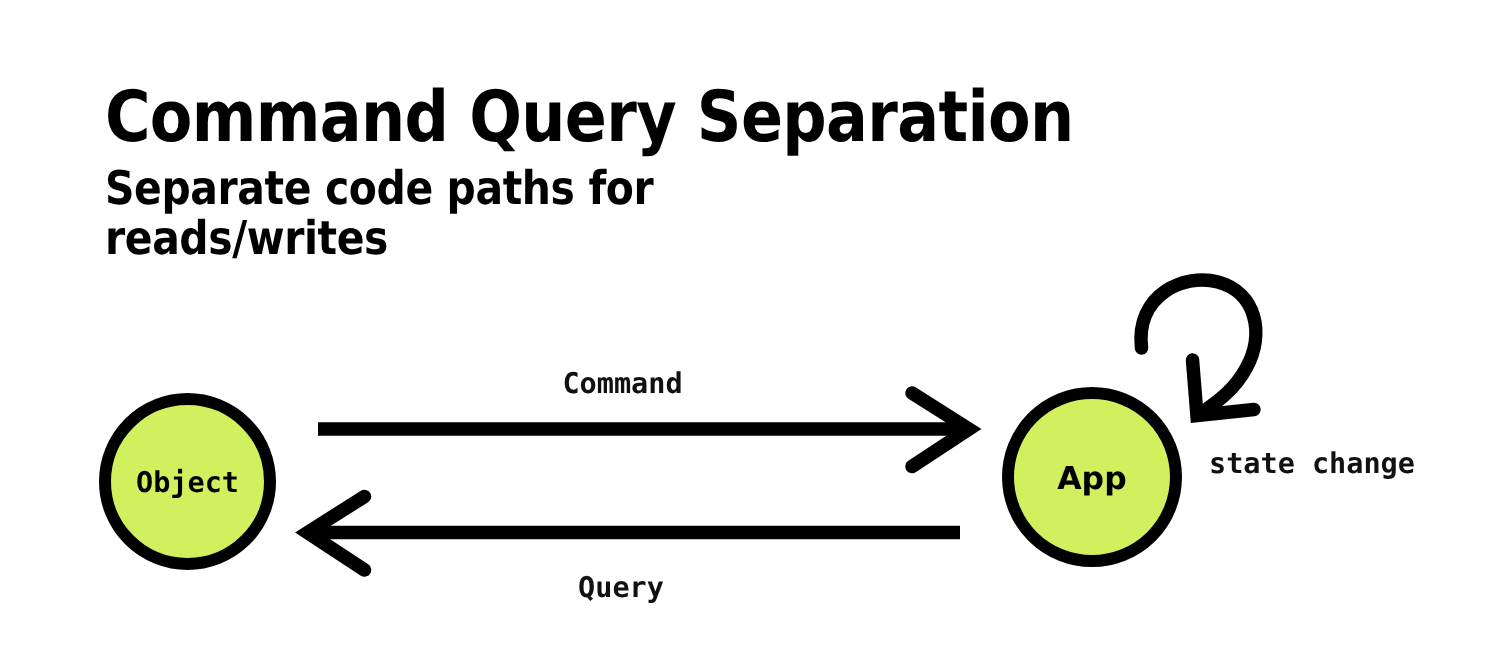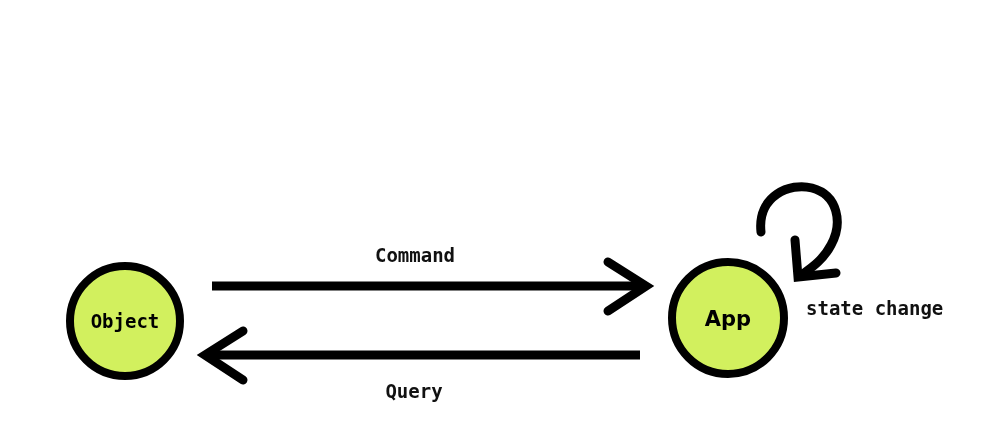--- a/index.html
+++ b/index.html
@@ -78,20 +78,24 @@
     font-weight: 700;
     font-size: 19px;
     fill: #111111;
   }
 </style>
 </head>
 <body>
 
 <div id="canvas">
 
+  <div class="heading">
+    <div class="title">Command Query Separation</div>
+    <div class="subtitle">Separate code paths for reads/writes</div>
+  </div>
 
   <svg id="diagram" viewBox="0 0 1008 442">
 
     <g>
       <line x1="212" y1="286" x2="640" y2="286" stroke="#000000" stroke-width="9" stroke-linecap="butt"></line>
       <path d="M 608 262 L 646 286 L 608 311" fill="none" stroke="#000000" stroke-width="9" stroke-linecap="round" stroke-linejoin="miter"></path>
     </g>
     <text class="edge-label" x="415" y="262" text-anchor="middle">Command</text>
 
     <g>

